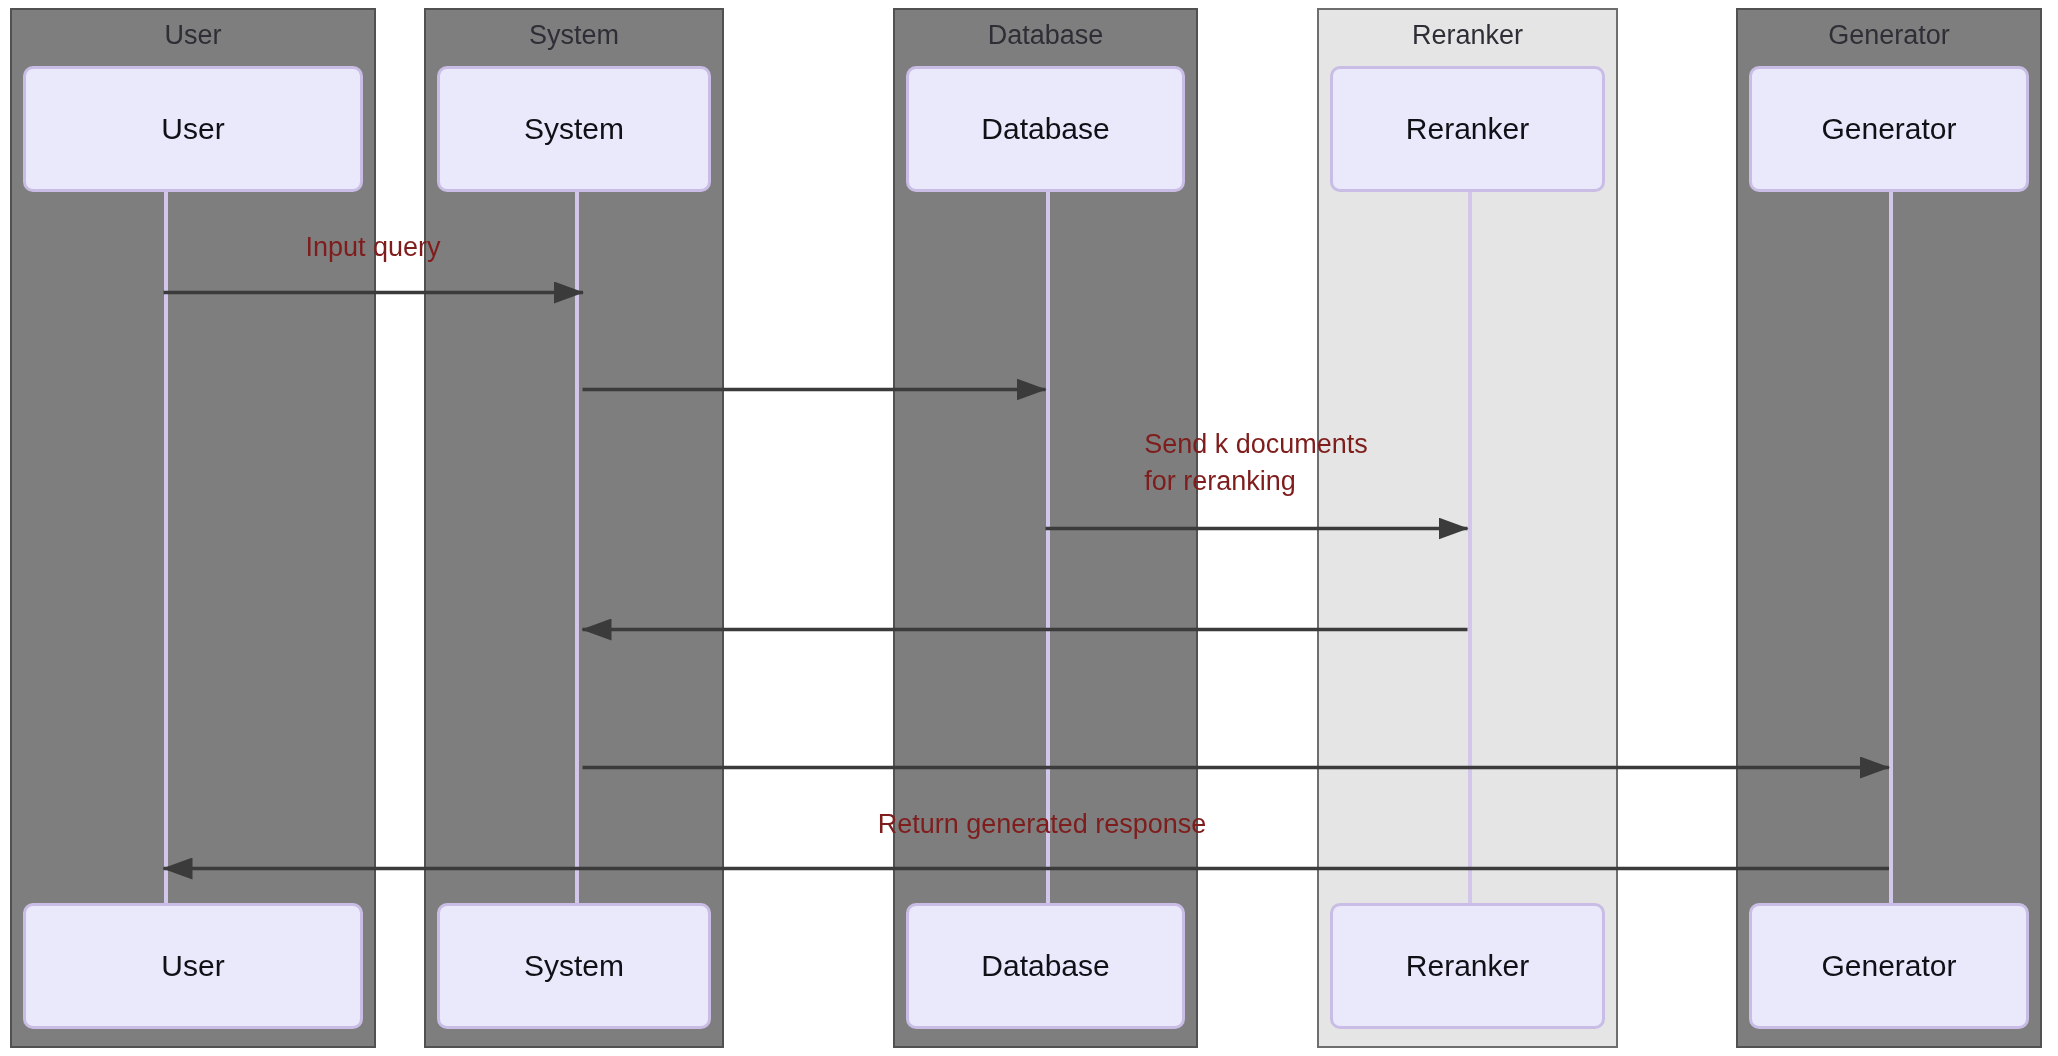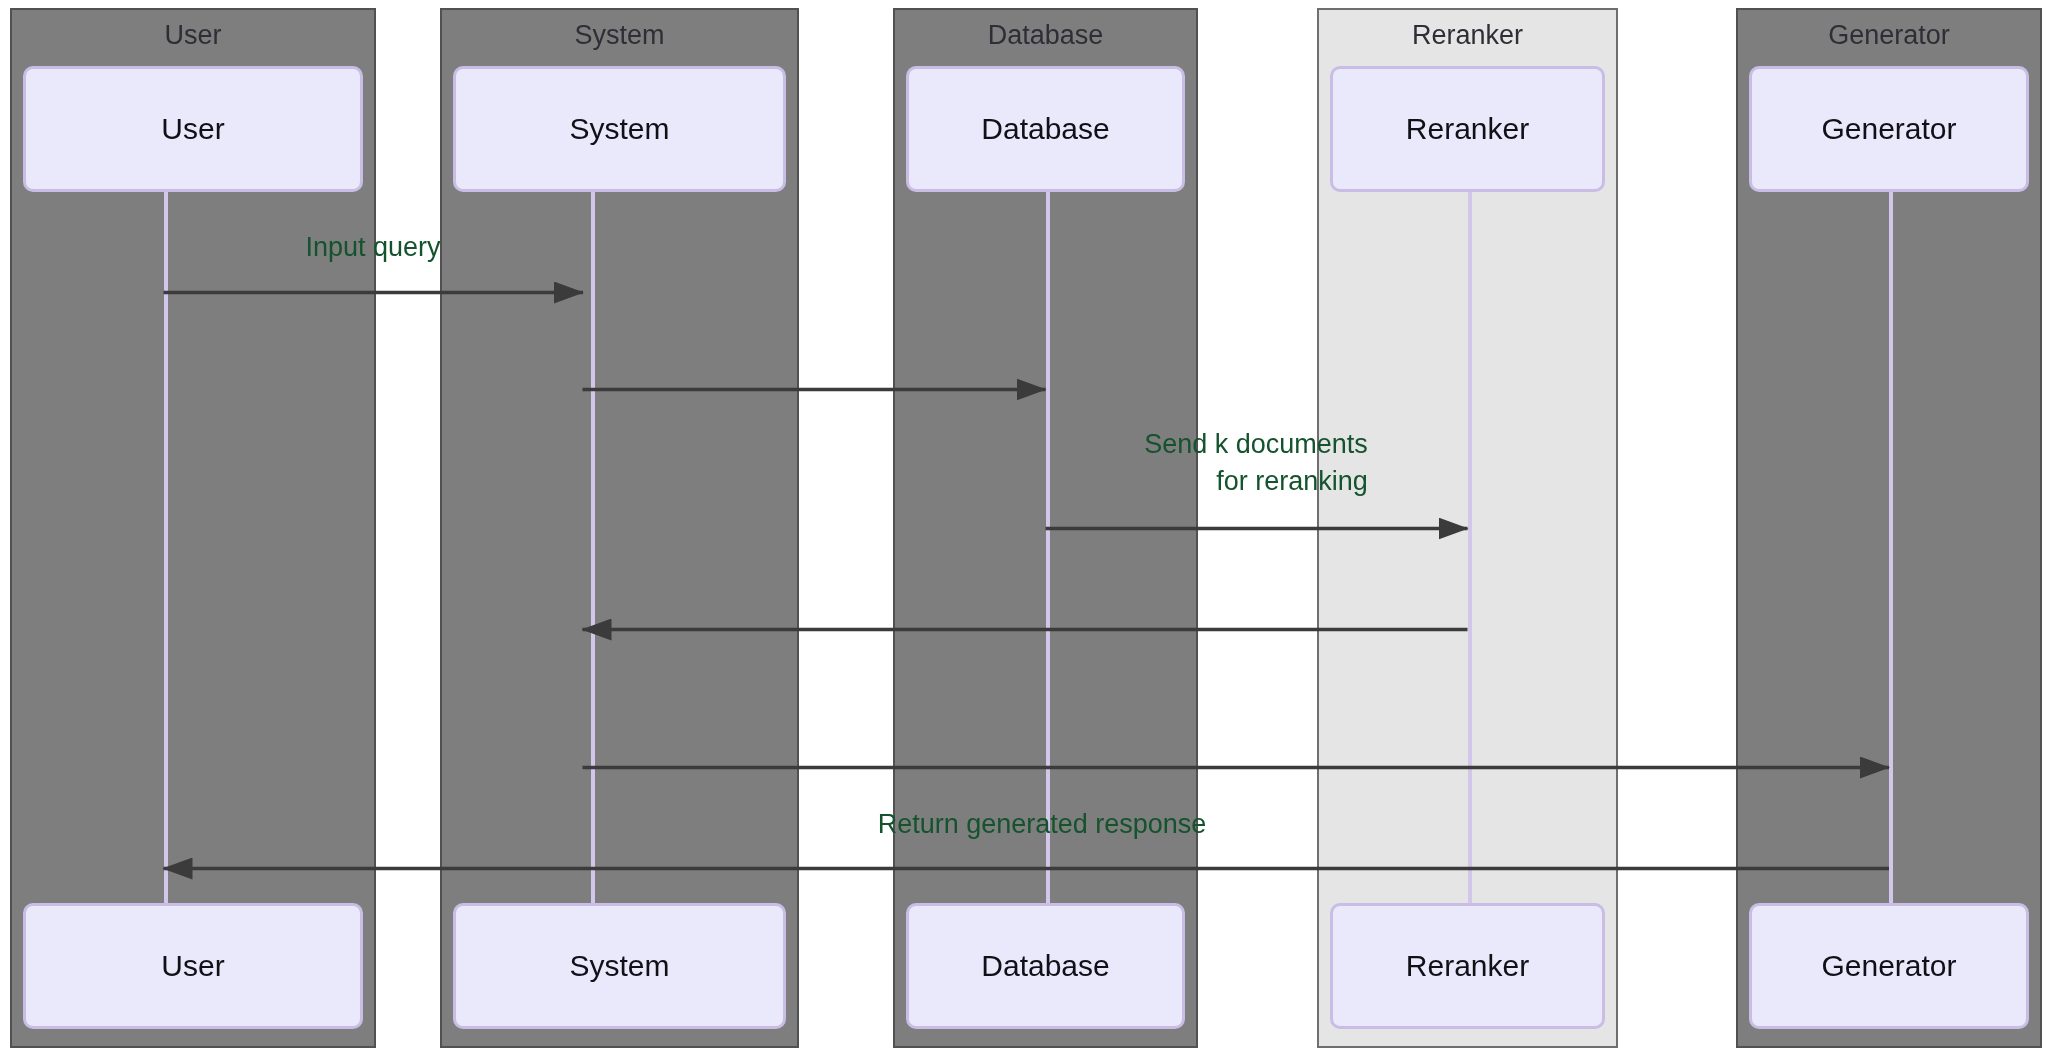--- a/index.html
+++ b/index.html
@@ -55,40 +55,40 @@
     background: #d2c7ea;
   }
   .arrow-layer {
     position: absolute;
     top: 0; left: 0;
     pointer-events: none;
   }
   .msg-label {
     position: absolute;
     transform: translateX(-50%);
-    text-align: right;
+    text-align: left;
     font-size: 27px;
     line-height: 37px;
-    color: #14532d;
+    color: #7f1d1d;
     white-space: nowrap;
   }
 </style>
 </head>
 <body>
 
 <div class="stage">
 
   <div class="band" style="left:10px; width:366px;">
     <div class="band-label">User</div>
     <div class="lifeline" style="left:151.5px;"></div>
     <div class="actor-box top">User</div>
     <div class="actor-box bottom">User</div>
   </div>
 
-  <div class="band" style="left:440px; width:359px;">
+  <div class="band" style="left:424px; width:300px;">
     <div class="band-label">System</div>
     <div class="lifeline" style="left:148.5px;"></div>
     <div class="actor-box top">System</div>
     <div class="actor-box bottom">System</div>
   </div>
 
   <div class="band" style="left:893px; width:305px;">
     <div class="band-label">Database</div>
     <div class="lifeline" style="left:150.5px;"></div>
     <div class="actor-box top">Database</div>

